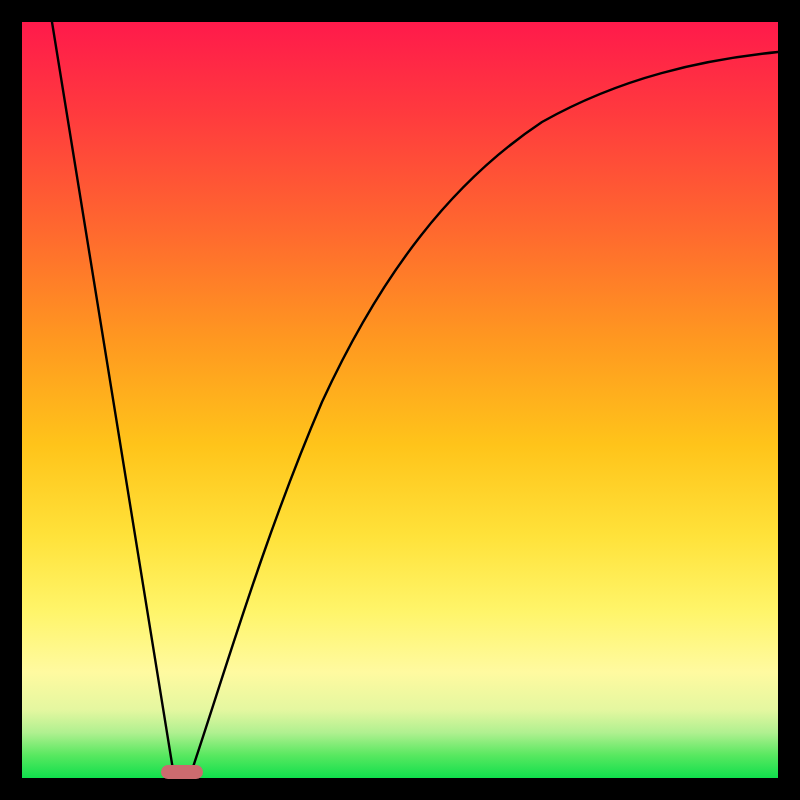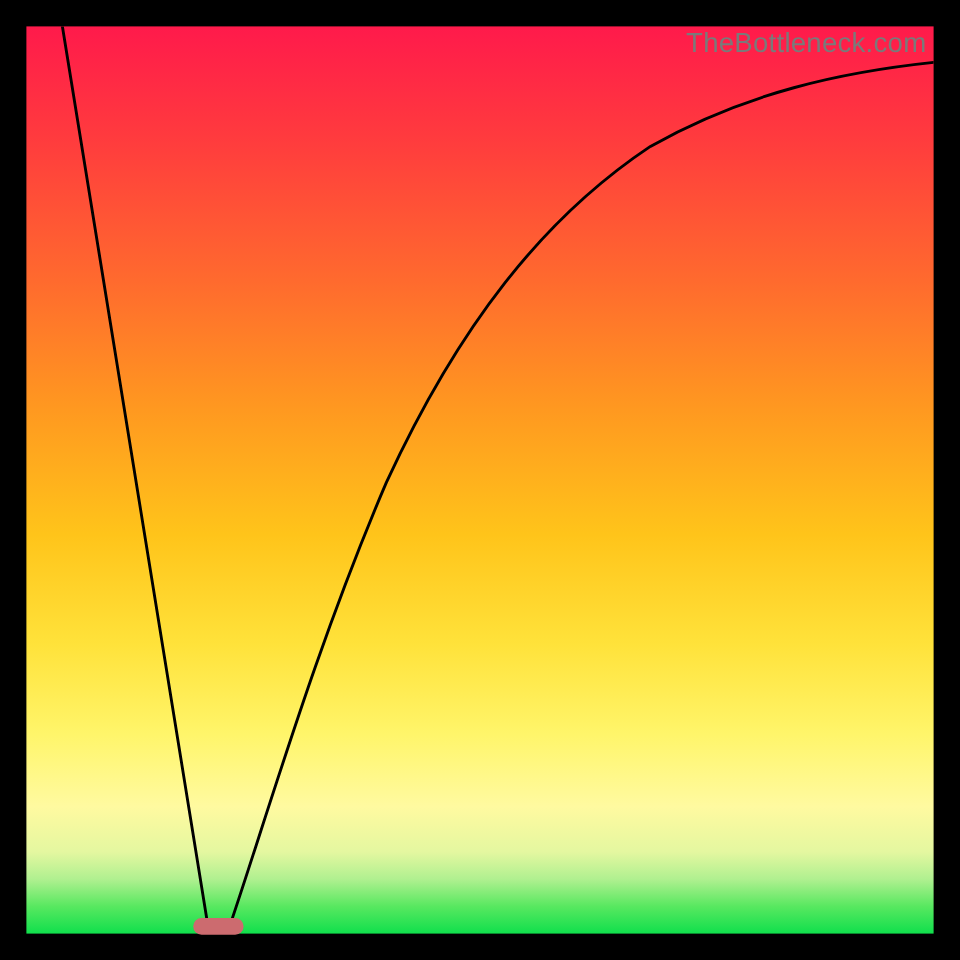--- a/index.html
+++ b/index.html
@@ -63,21 +63,20 @@
     border-radius: 7px;
     transform: translate(-50%, -50%);
   }
 </style>
 </head>
 <body>
 
 <div class="frame">
   <div class="plot-area">
 
-    <div class="watermark">TheBottleneck.com</div>
 
     <svg class="curve" viewBox="0 0 756 756" preserveAspectRatio="none">
       <path d="M 30 0
                L 152 754
                L 168 754
                C 200 660, 240 520, 300 380
                C 360 250, 430 160, 520 100
                C 600 55, 680 38, 756 30" fill="none" stroke="#000" stroke-width="2.4" stroke-linecap="round"></path>
     </svg>
 

